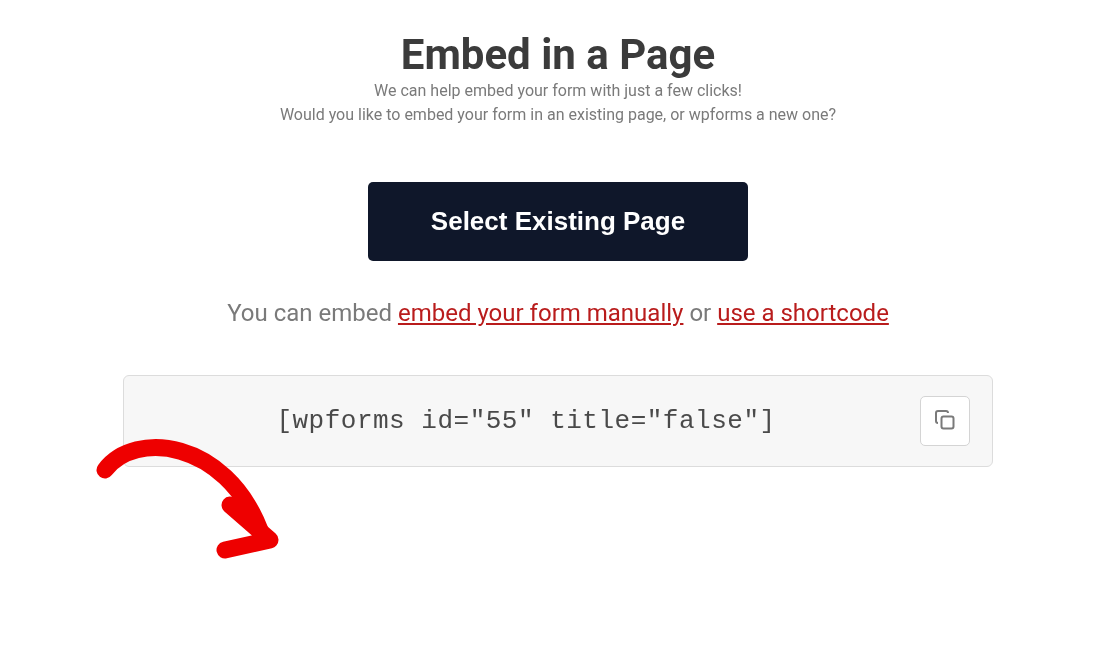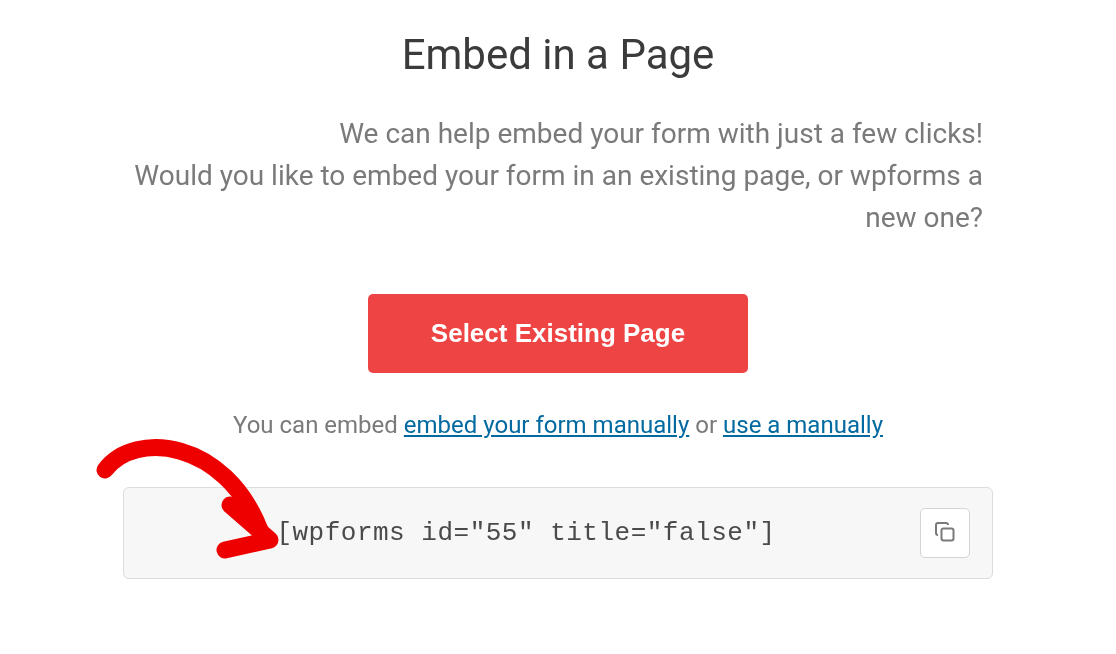--- a/index.html
+++ b/index.html
@@ -13,58 +13,57 @@
       width: 1116px;
       height: 654px;
       display: flex;
       flex-direction: column;
       align-items: center;
       padding-top: 30px;
       position: relative;
     }
     .title {
       font-size: 42px;
-      font-weight: 400;
+      font-weight: 700;
       color: #3b3b3b;
-      margin-bottom: 34px;
     }
     .subtitle {
-      font-size: 28px;
+      font-size: 16px;
       color: #7a7a7a;
-      text-align: right;
+      text-align: center;
       line-height: 1.5;
       margin-bottom: 55px;
       max-width: 850px;
     }
     .button-row {
       display: flex;
       gap: 32px;
       margin-bottom: 38px;
     }
     .btn {
-      background: #ef4444;
+      background: #0f172a;
       color: #ffffff;
       border: none;
       border-radius: 5px;
       font-size: 26px;
       font-weight: 600;
       padding: 24px 54px;
       cursor: pointer;
       min-width: 380px;
       text-align: center;
     }
     .alt-text {
       font-size: 24px;
       color: #7a7a7a;
       text-align: center;
       margin-bottom: 48px;
     }
     .alt-text .link {
       text-decoration: underline;
-      color: #0369a1;
+      color: #b91c1c;
       cursor: pointer;
     }
     .shortcode-box {
       width: 870px;
       background: #f7f7f7;
       border: 1px solid #dcdcdc;
       border-radius: 6px;
       display: flex;
       align-items: center;
       justify-content: center;
@@ -117,21 +116,21 @@
 <p class="subtitle">
   <span>We can help embed your form with just a few clicks!</span><br>
   <span>Would you like to embed your form in an existing page, or wpforms a new one?</span>
 </p>
 
 <div class="button-row">
   <button class="btn">Select Existing Page</button>
 </div>
 
 <p class="alt-text">
-  <span>You can embed </span><span class="link">embed your form manually</span><span> or </span><span class="link">use a manually</span>
+  <span>You can embed </span><span class="link">embed your form manually</span><span> or </span><span class="link">use a shortcode</span>
 </p>
 
 <div class="shortcode-box">
   <span class="shortcode">[wpforms id="55" title="false"]</span>
   <button class="copy-btn">
     <span>
       <svg viewBox="0 0 24 24">
         <rect x="8.5" y="8.5" width="12" height="12" rx="2"></rect>
         <path d="M5 15 H5 a2 2 0 0 1 -2 -2 V5 a2 2 0 0 1 2 -2 h8 a2 2 0 0 1 2 2 v0"></path>
       </svg>

